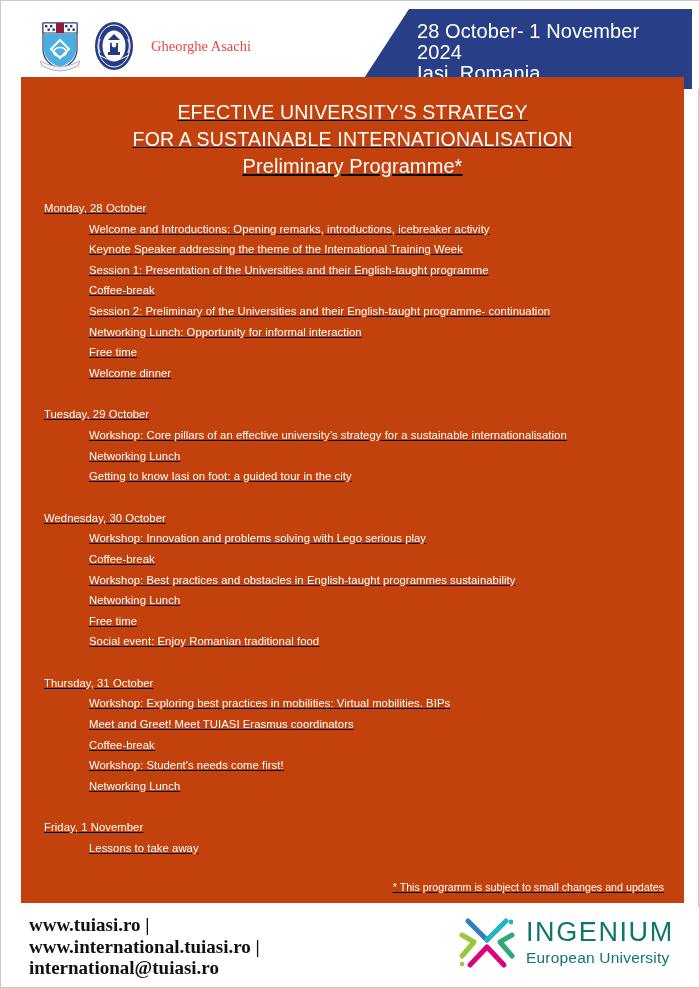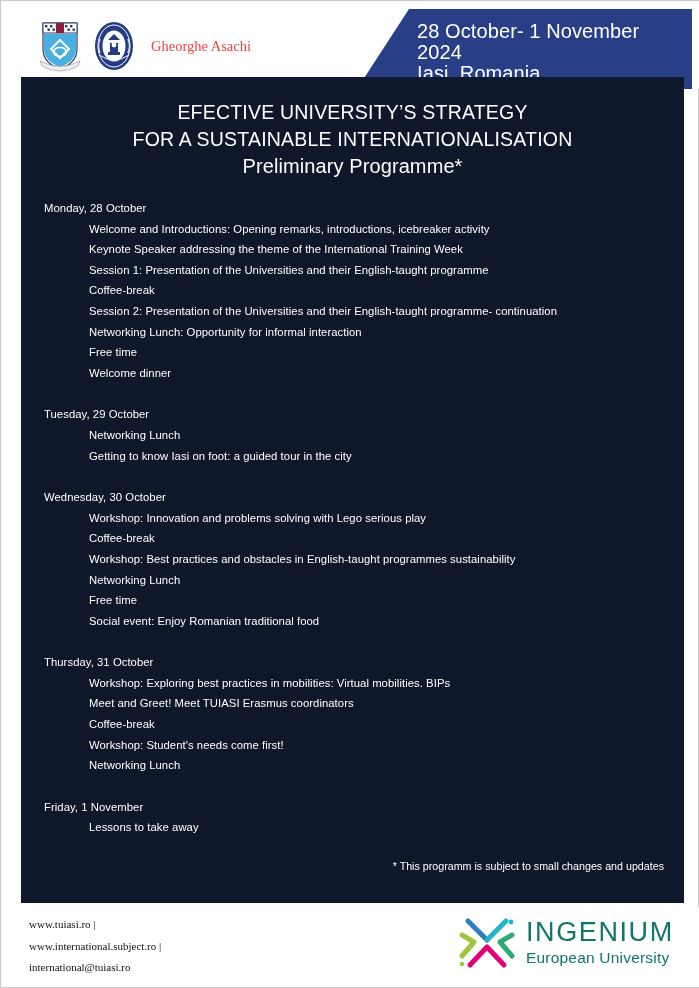--- a/index.html
+++ b/index.html
@@ -84,21 +84,22 @@
   .uni-name .l1 { display: block; }
   .uni-name .l2 { display: block; }
 
   
   .body-panel {
     position: absolute;
     left: 20px;
     top: 76px;
     width: 663px;
     height: 826px;
-    background: #0f172a;
+    background: #c2410c;
+    text-decoration: underline;
   }
 
   .title-block {
     margin-top: 22px;
     text-align: center;
     color: #ffffff;
     font-size: 19.5px;
     line-height: 27px;
     font-weight: 400;
     letter-spacing: 0.2px;
@@ -150,22 +151,22 @@
     width: 699px;
     height: 80px;
     background: #ffffff;
   }
   .footer-links {
     position: absolute;
     left: 28px;
     top: 7px;
     color: #111111;
     font-family: "Liberation Serif", serif;
-    font-weight: normal;
-    font-size: 11px;
+    font-weight: bold;
+    font-size: 19px;
     line-height: 21.5px;
   }
   .footer-links span { display: block; white-space: nowrap; }
 
   .ingenium {
     position: absolute;
     left: 455px;
     top: 912px;
     display: flex;
     align-items: center;
@@ -255,30 +256,31 @@
 
     <div class="schedule">
 
       <div class="day-block">
         <div class="day-title">Monday, 28 October</div>
         <ul class="day-items">
           <li class="day-item">Welcome and Introductions: Opening remarks, introductions, icebreaker activity</li>
           <li class="day-item">Keynote Speaker addressing the theme of the International Training Week</li>
           <li class="day-item">Session 1: Presentation of the Universities and their English-taught programme</li>
           <li class="day-item">Coffee-break</li>
-          <li class="day-item">Session 2: Presentation of the Universities and their English-taught programme- continuation</li>
+          <li class="day-item">Session 2: Preliminary of the Universities and their English-taught programme- continuation</li>
           <li class="day-item">Networking Lunch: Opportunity for informal interaction</li>
           <li class="day-item">Free time</li>
           <li class="day-item">Welcome dinner</li>
         </ul>
       </div>
 
       <div class="day-block">
         <div class="day-title">Tuesday, 29 October</div>
         <ul class="day-items">
+          <li class="day-item">Workshop: Core pillars of an effective university’s strategy for a sustainable internationalisation</li>
           <li class="day-item">Networking Lunch</li>
           <li class="day-item">Getting to know Iasi on foot: a guided tour in the city</li>
         </ul>
       </div>
 
       <div class="day-block">
         <div class="day-title">Wednesday, 30 October</div>
         <ul class="day-items">
           <li class="day-item">Workshop: Innovation and problems solving with Lego serious play</li>
           <li class="day-item">Coffee-break</li>
@@ -307,21 +309,21 @@
         </ul>
       </div>
     </div>
 
     <div class="disclaimer">* This programm is subject to small changes and updates</div>
   </div>
 
   <div class="footer">
     <div class="footer-links">
       <span>www.tuiasi.ro |</span>
-      <span>www.international.subject.ro |</span>
+      <span>www.international.tuiasi.ro |</span>
       <span>international@tuiasi.ro</span>
     </div>
   </div>
 
   <div class="ingenium">
     <svg class="ingenium-mark" viewBox="0 0 62 58">
       <g fill="none" stroke-width="5" stroke-linecap="round" stroke-linejoin="round">
 
         <path d="M12 8 L24 20 L31 27" stroke="#2e7fc1"></path>
 

